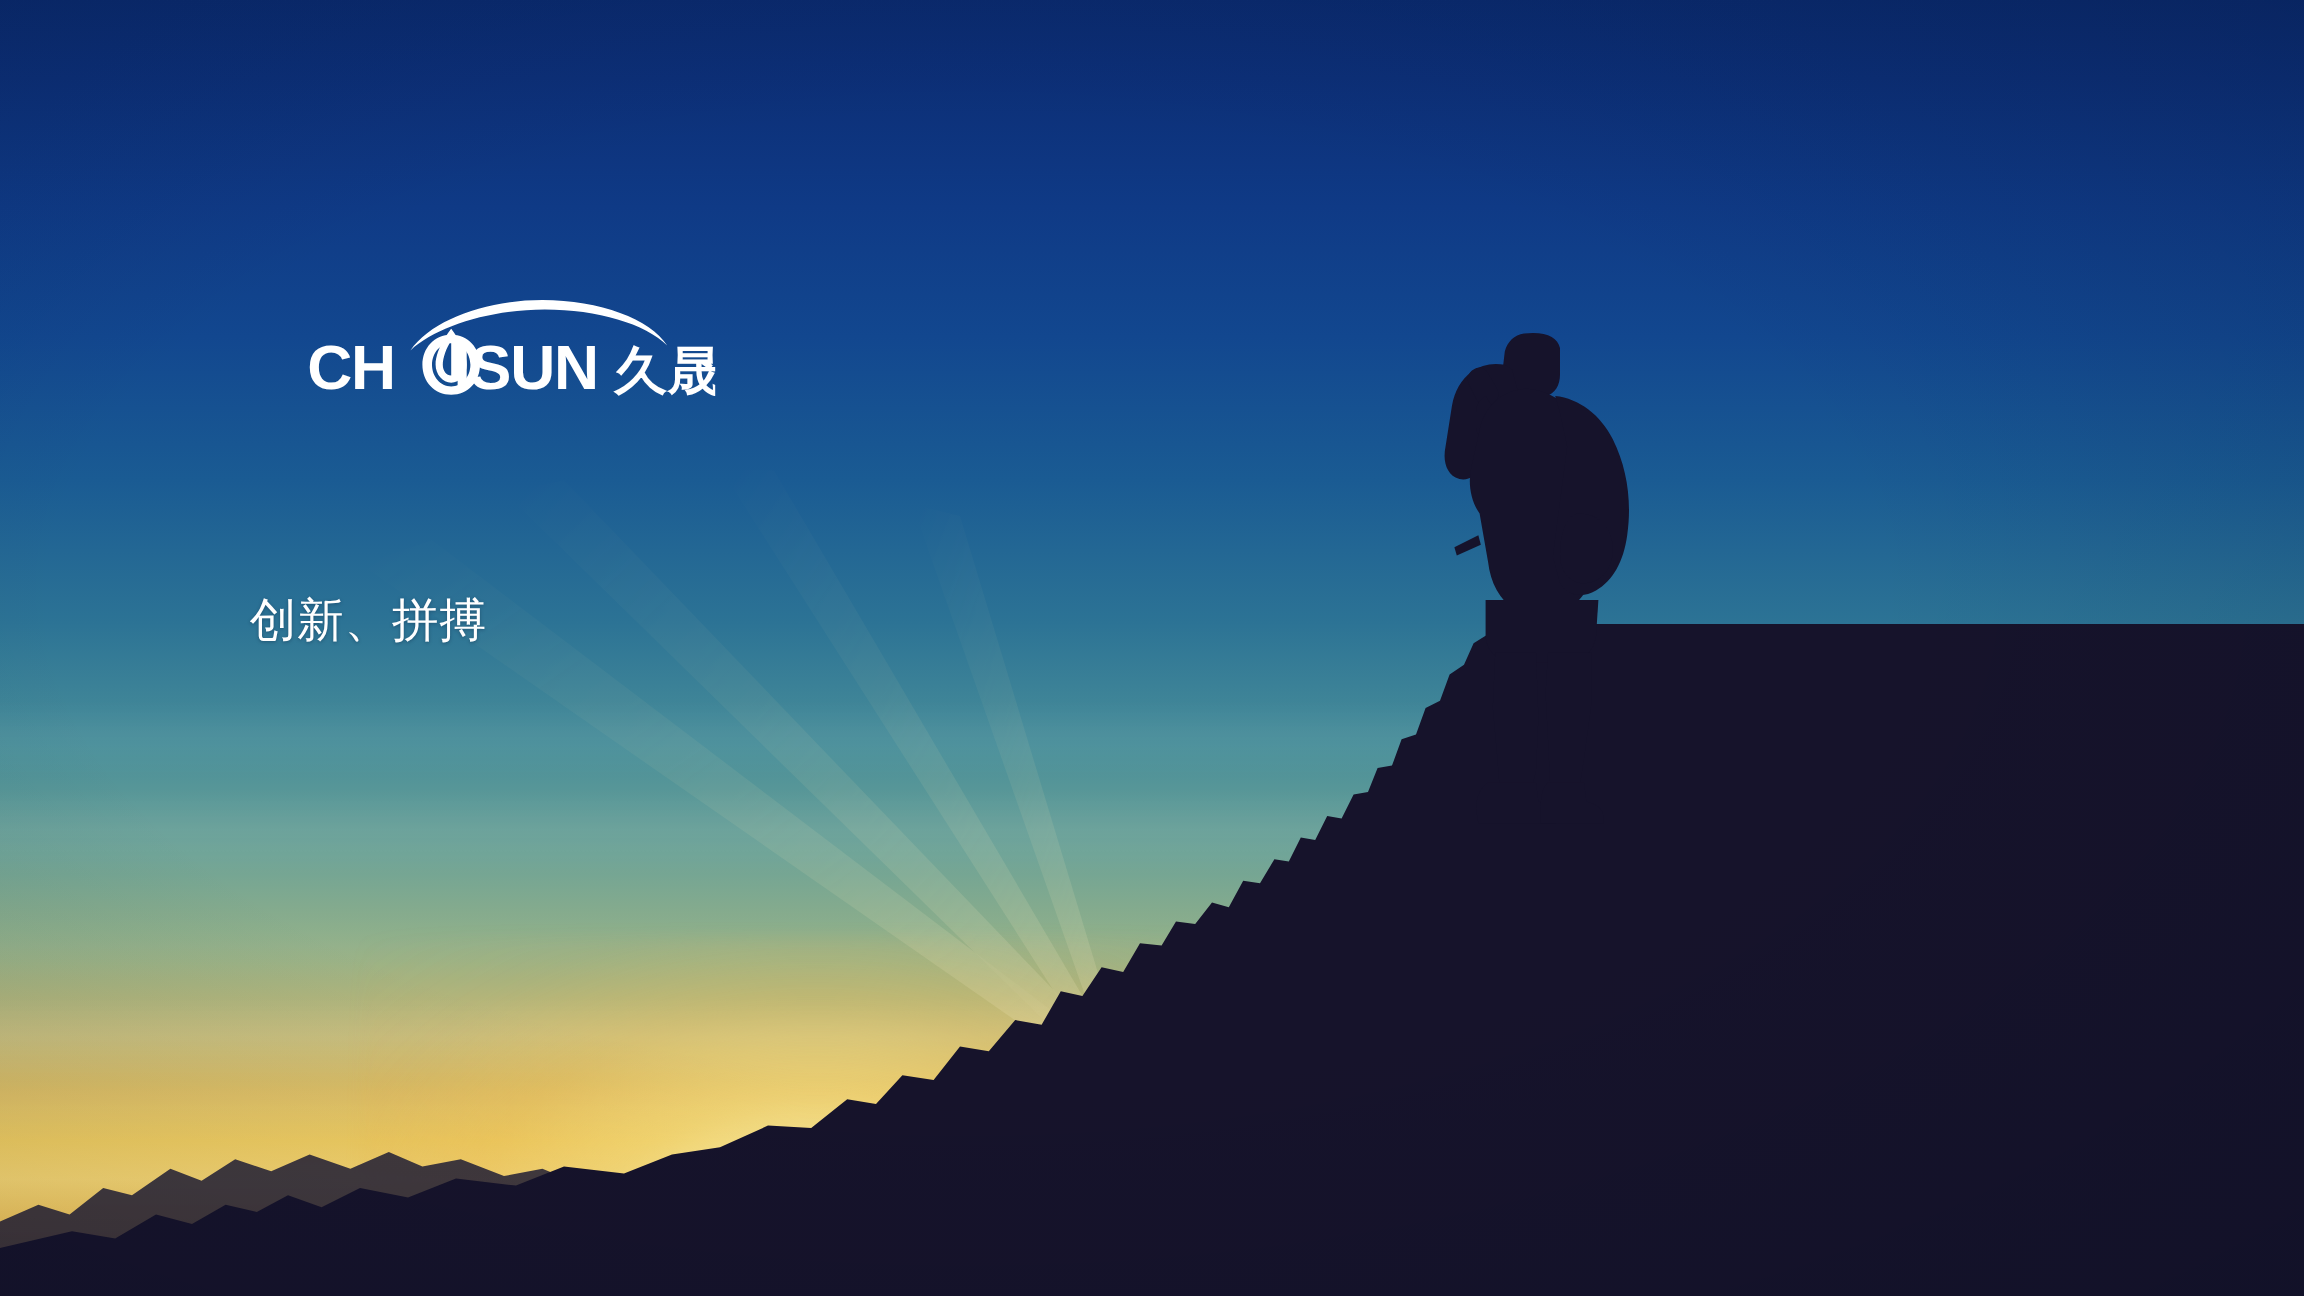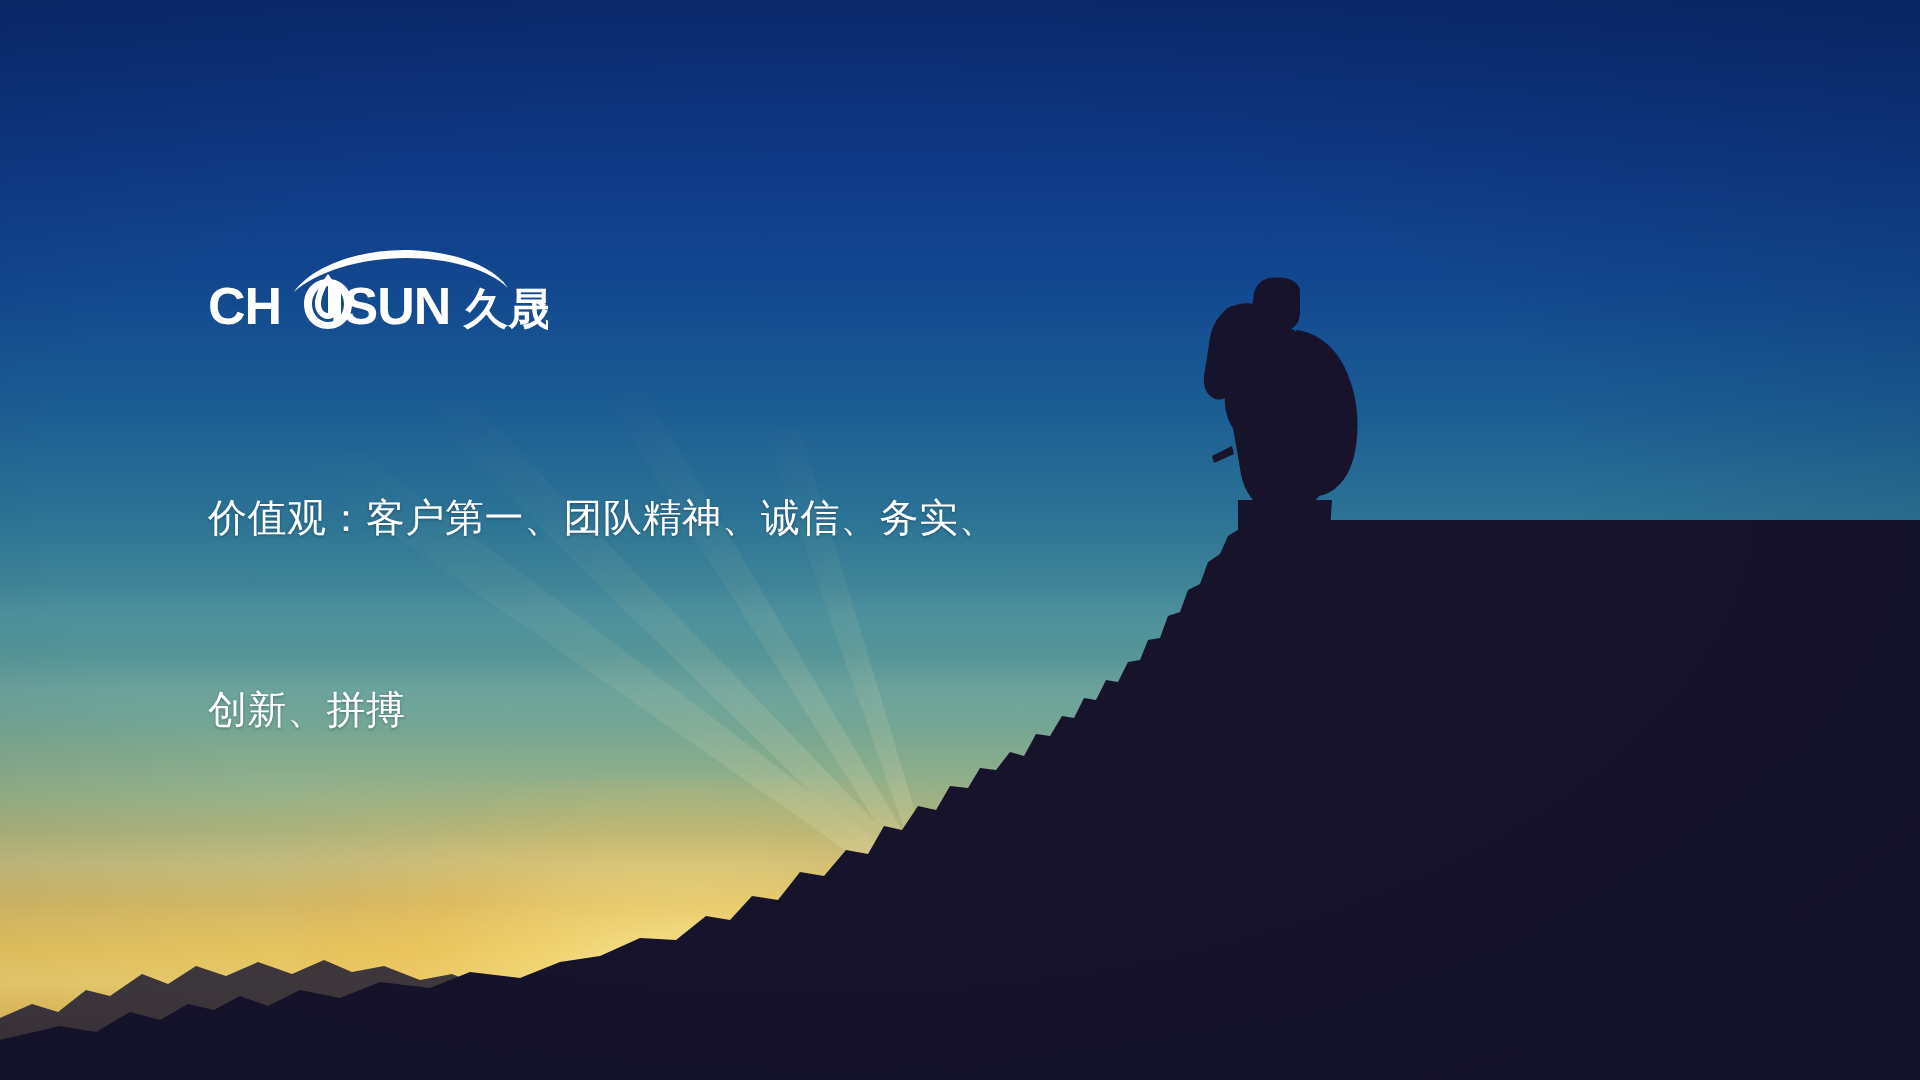--- a/index.html
+++ b/index.html
@@ -111,21 +111,21 @@
 
   
   .content {
     position: absolute;
     left: 208px;
     top: 248px;
     width: 1000px;
   }
 
   
-  .logo { position: relative; width: 340px; height: 80px; margin-bottom: 30px; }
+  .logo { position: relative; width: 340px; height: 80px; margin-bottom: 30px; margin-left: 48px; }
   .logo svg { display: block; }
 
   
   .cn-block {
     color: #ffffff;
     font-size: 39px;
     line-height: 64px;
     letter-spacing: .5px;
     font-weight: 400;
     text-shadow: 0 1px 3px rgba(0,20,50,.35);
@@ -257,18 +257,17 @@
           <path fill="#ffffff" d="M120,26 C120,26 133,42 133,56 C133,64 127,71 120,71
                    C113,71 107,64 107,56 C107,42 120,26 120,26 Z
                    M120,36 C116,42 113,50 113,56 C113,61 116,65 120,65 Z"></path>
         </g>
 
         <text x="256" y="76" fill="#ffffff" font-family="'DejaVu Sans', sans-serif" font-size="44" font-weight="bold">久晟</text>
       </svg>
     </div>
 
     <div class="cn-block">
-      <span class="cn-line">价值观：客户第一、团队精神、诚信、务实、</span>
       <span class="cn-line">创新、拼搏</span>
     </div>
 
   </div>
 </div>
 
 </body></html>

